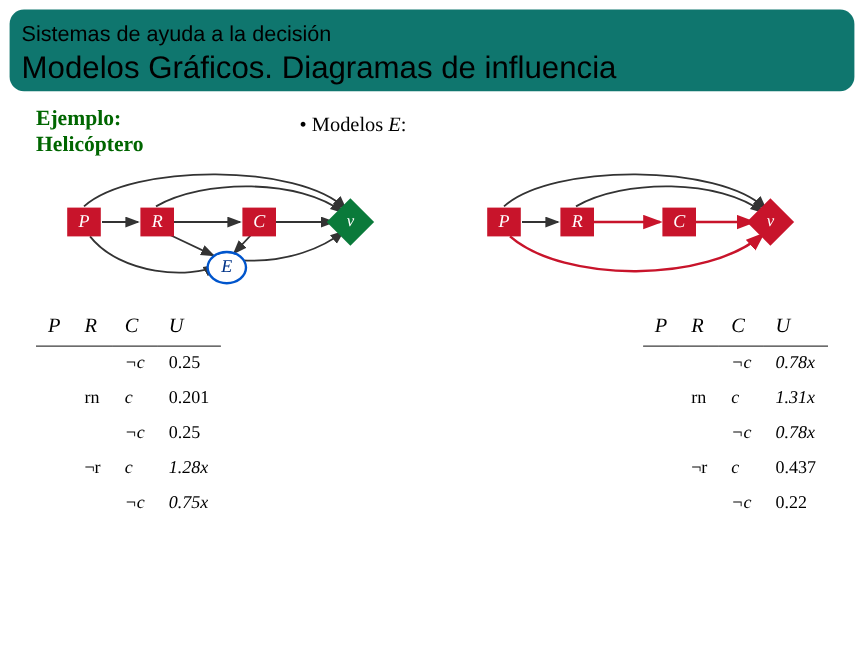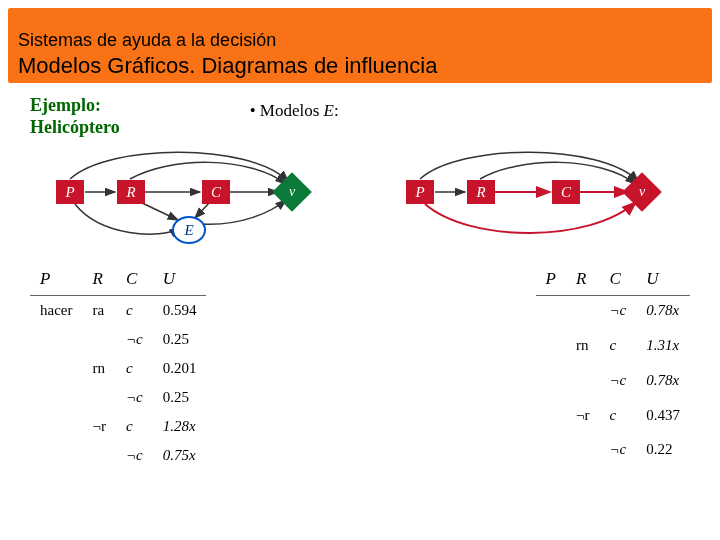--- a/index.html
+++ b/index.html
@@ -5,32 +5,32 @@
   body {
     margin: 0;
     padding: 0;
     width: 720px;
     height: 540px;
     font-family: Arial, sans-serif;
     background: #fff;
     position: relative;
   }
   .header-box {
-    background: #f97316;
-    padding: 22px 10px 4px 10px;
+    background: #0f766e;
+    padding: 10px 10px 4px 10px;
     margin: 8px 8px 0 8px;
-    border-radius: 2px;
+    border-radius: 12px;
   }
   .subtitle {
     font-size: 18px;
     color: #000;
     margin: 0 0 2px 0;
   }
   .title {
-    font-size: 22px;
+    font-size: 26px;
     font-weight: normal;
     color: #000;
     margin: 0;
   }
   .example-row {
     display: flex;
     margin: 12px 15px 0 30px;
   }
   .example-label {
     font-family: "Times New Roman", serif;
@@ -232,26 +232,20 @@
     <thead>
         <tr>
       <th>P</th>
       <th>R</th>
       <th>C</th>
       <th>U</th>
     </tr>
       </thead>
     <tbody>
       <tr>
-          <td>hacer</td>
-          <td>ra</td>
-          <td class="ital">c</td>
-          <td class="num">0.594</td>
-        </tr>
-      <tr>
           <td></td>
           <td></td>
           <td class="ital">¬c</td>
           <td class="num">0.25</td>
         </tr>
       <tr>
           <td></td>
           <td>rn</td>
           <td class="ital">c</td>
           <td class="num">0.201</td>

